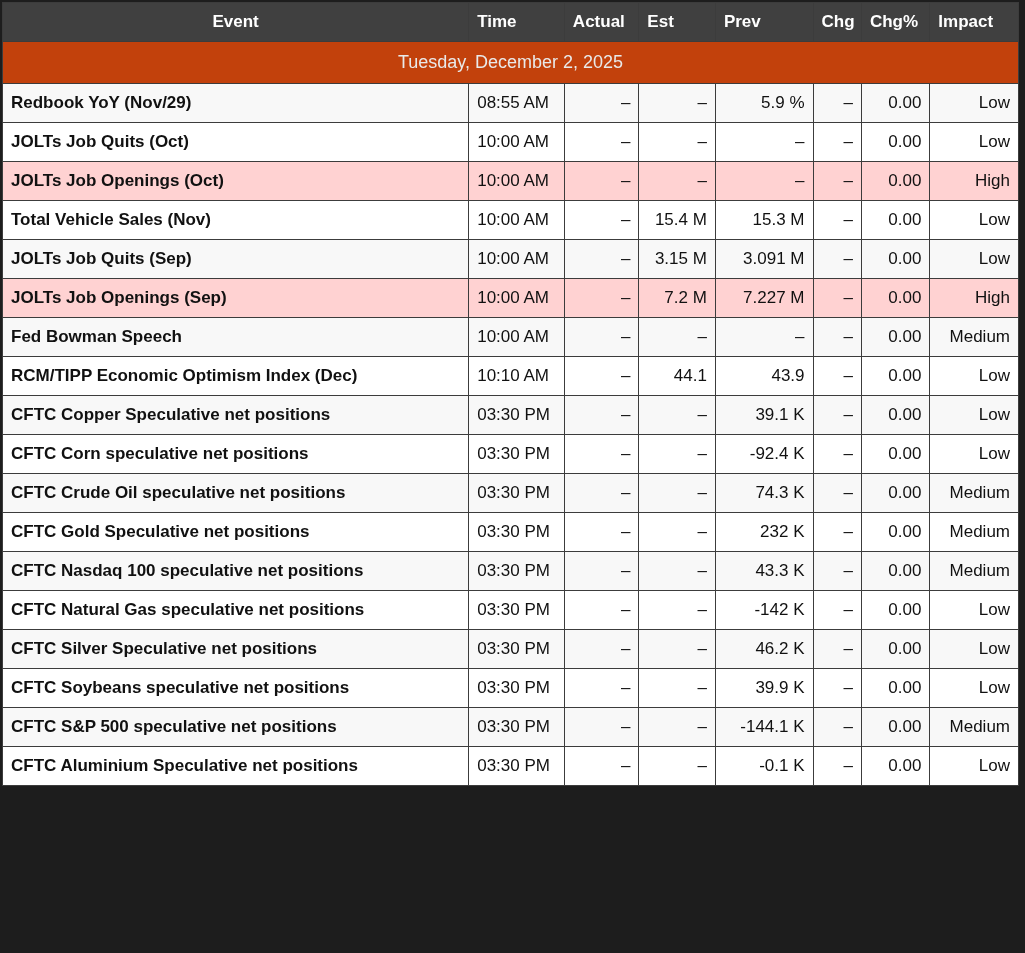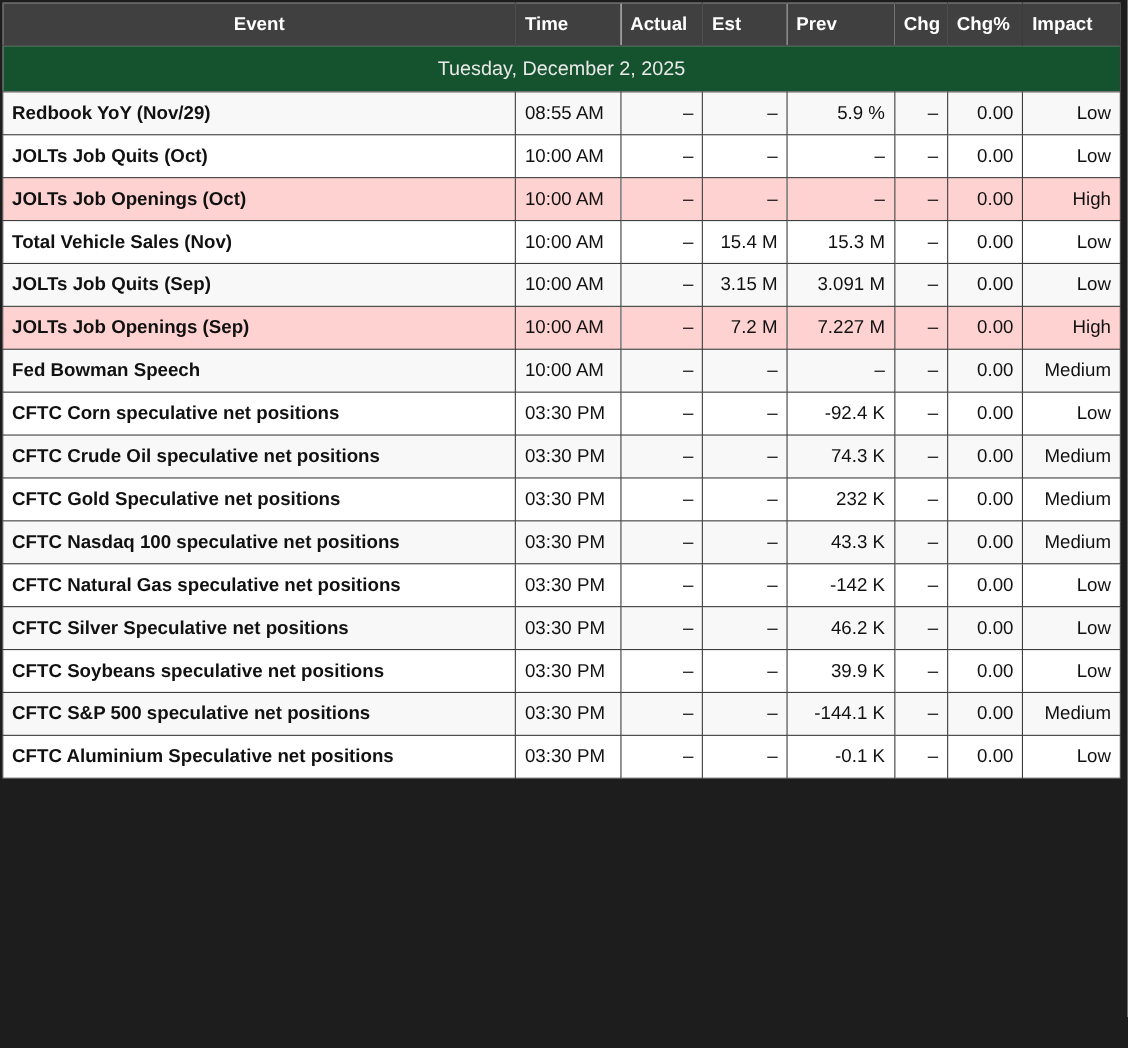--- a/index.html
+++ b/index.html
@@ -40,21 +40,21 @@
   }
   tr.header-row th {
     background: #404040;
     color: #ffffff;
     font-weight: bold;
     text-align: left;
   }
   tr.header-row th.h-event { text-align: center; }
 
   th.date-cell {
-    background: #14532d;
+    background: #c2410c;
     color: #e9e9e9;
     font-weight: normal;
     font-size: 18px;
     text-align: center;
     padding: 10px 8px;
   }
 
   tbody td { color: #111111; }
   tbody tr:nth-child(odd)  { background: #f8f8f8; }
   tbody tr:nth-child(even) { background: #ffffff; }
@@ -162,20 +162,40 @@
           <td class="c-event">Fed Bowman Speech</td>
           <td class="c-time">10:00 AM</td>
           <td class="c-actual">–</td>
           <td class="c-est">–</td>
           <td class="c-prev">–</td>
           <td class="c-chg">–</td>
           <td class="c-chgpct">0.00</td>
           <td class="c-impact">Medium</td>
         </tr>
         <tr>
+          <td class="c-event">RCM/TIPP Economic Optimism Index (Dec)</td>
+          <td class="c-time">10:10 AM</td>
+          <td class="c-actual">–</td>
+          <td class="c-est">44.1</td>
+          <td class="c-prev">43.9</td>
+          <td class="c-chg">–</td>
+          <td class="c-chgpct">0.00</td>
+          <td class="c-impact">Low</td>
+        </tr>
+        <tr>
+          <td class="c-event">CFTC Copper Speculative net positions</td>
+          <td class="c-time">03:30 PM</td>
+          <td class="c-actual">–</td>
+          <td class="c-est">–</td>
+          <td class="c-prev">39.1 K</td>
+          <td class="c-chg">–</td>
+          <td class="c-chgpct">0.00</td>
+          <td class="c-impact">Low</td>
+        </tr>
+        <tr>
           <td class="c-event">CFTC Corn speculative net positions</td>
           <td class="c-time">03:30 PM</td>
           <td class="c-actual">–</td>
           <td class="c-est">–</td>
           <td class="c-prev">-92.4 K</td>
           <td class="c-chg">–</td>
           <td class="c-chgpct">0.00</td>
           <td class="c-impact">Low</td>
         </tr>
         <tr>

